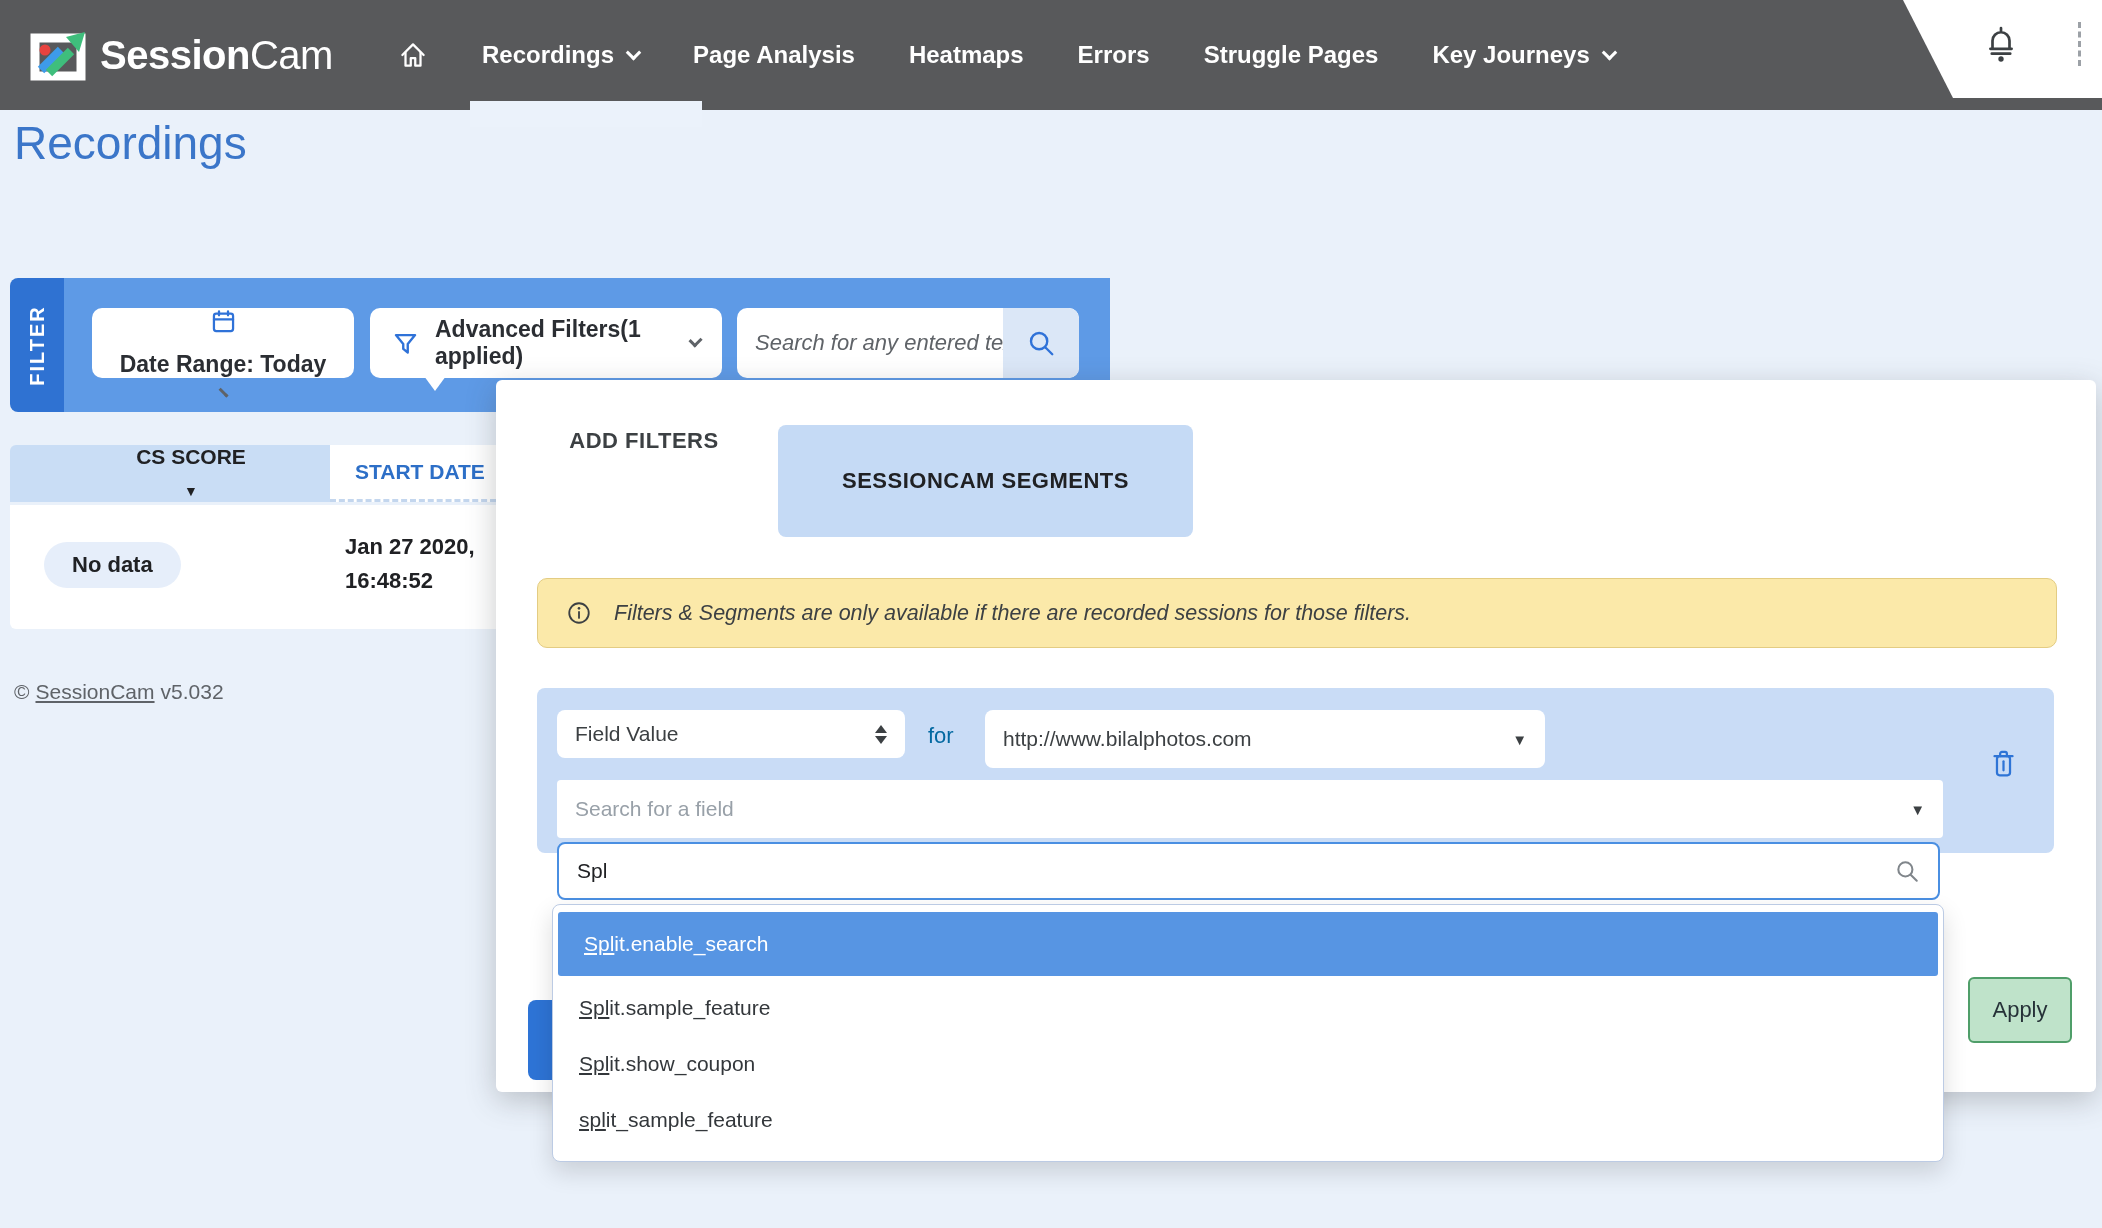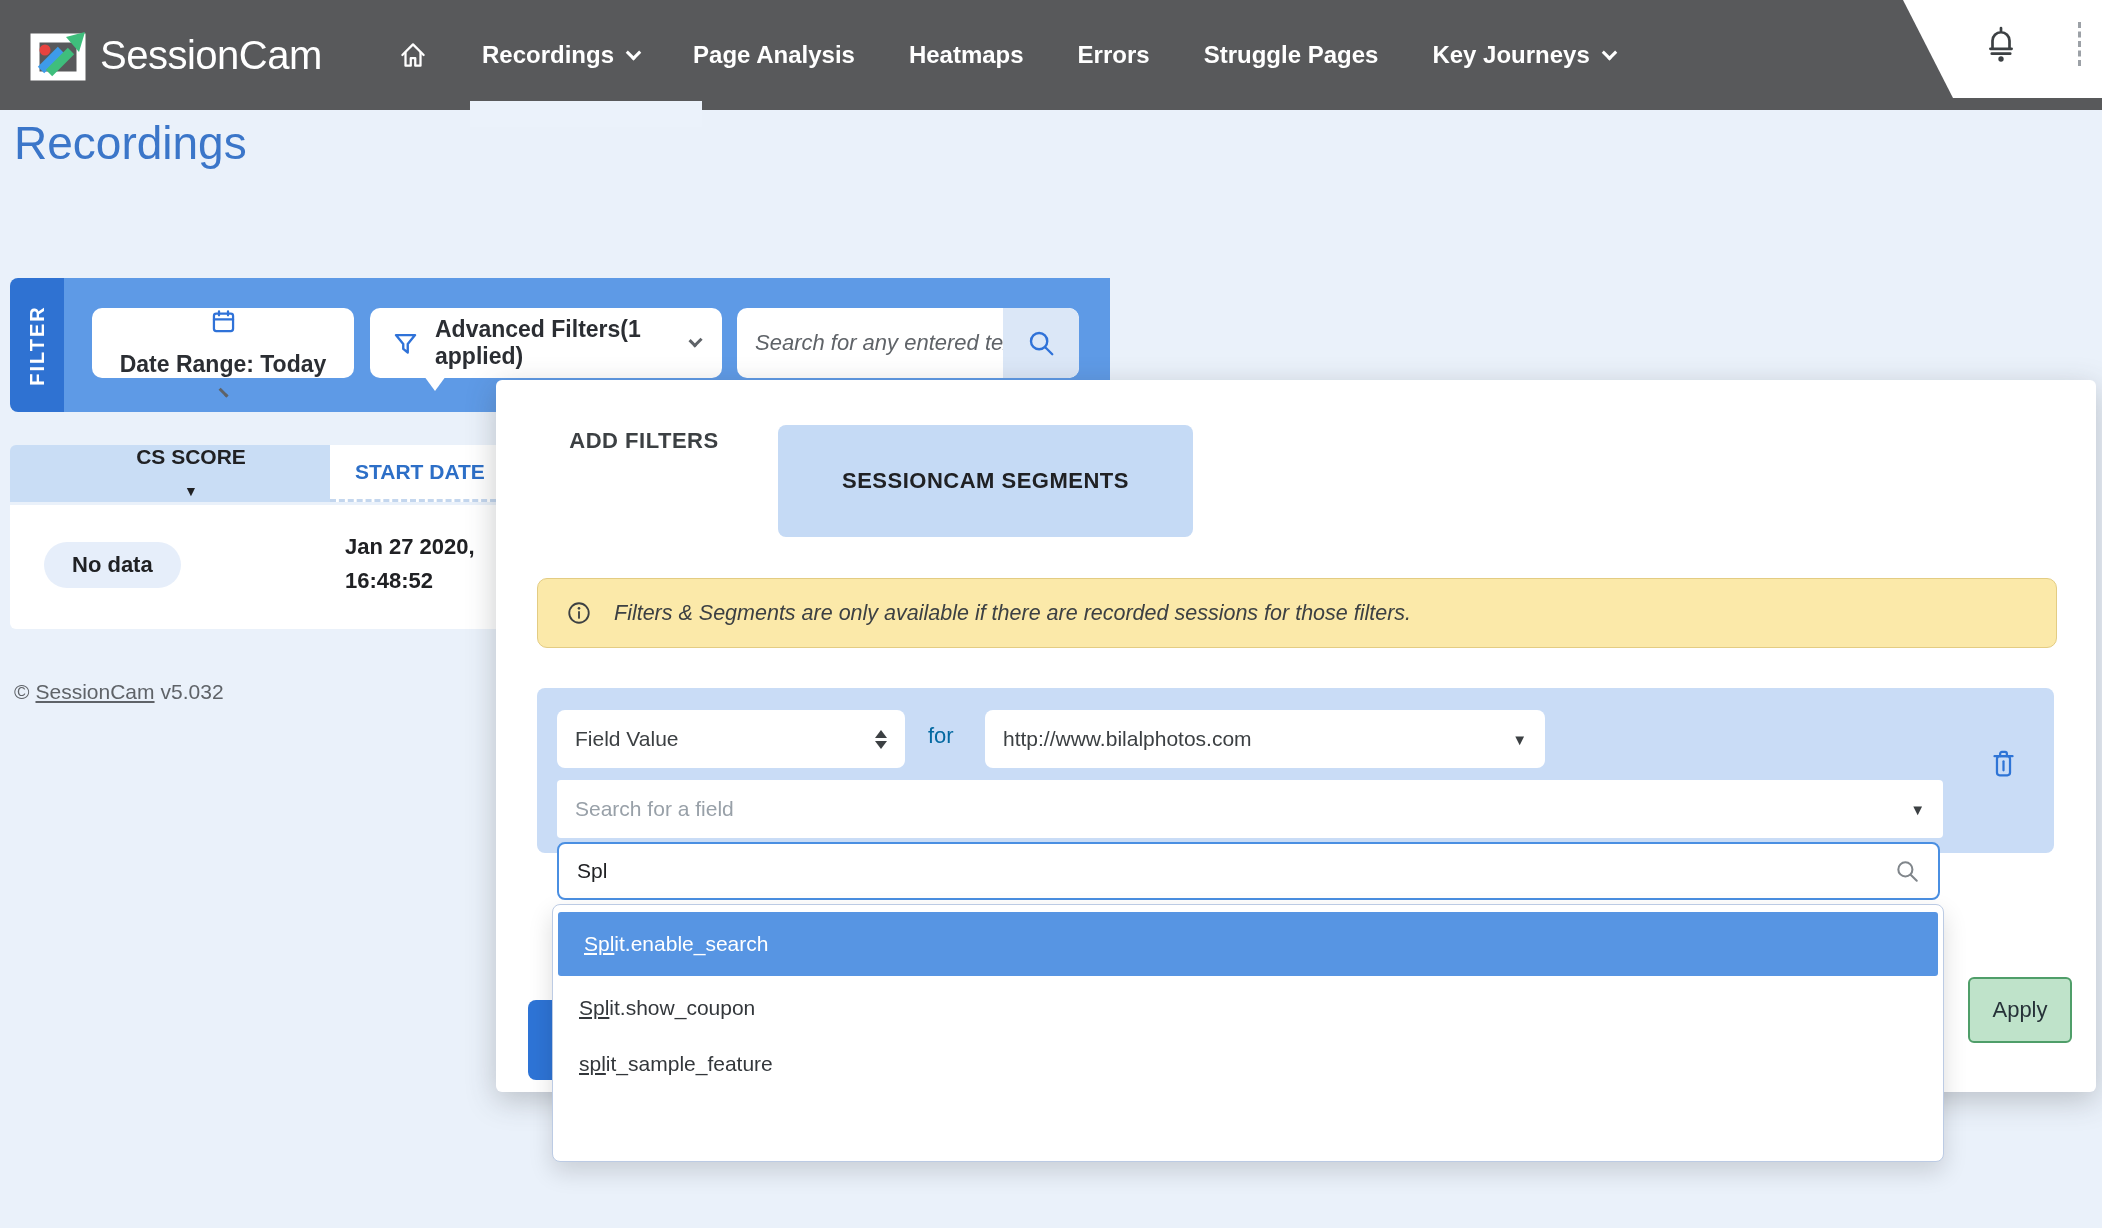--- a/index.html
+++ b/index.html
@@ -12,21 +12,21 @@
     color:#202124;
   }
   .abs { position:absolute; }
 
   
   .navbar { left:0; top:0; width:2102px; height:110px; background:#58595B; z-index:20; }
   .nav-wedge { left:1860px; top:0; width:242px; height:98px; background:#fff;
     clip-path:polygon(43px 0, 242px 0, 242px 98px, 93px 98px); }
   .brand { left:28px; top:0; height:110px; display:flex; align-items:center; gap:12px; }
   .brand-text { font-size:40px; color:#fff; letter-spacing:-0.5px; }
-  .brand-text .b { font-weight:400; }
+  .brand-text .b { font-weight:700; }
   .brand-text .l { font-weight:400; }
   .nav-items { left:398px; top:0; height:110px; display:flex; align-items:center; gap:54px; }
   .nav-item { color:#fff; font-size:24px; font-weight:600; display:flex; align-items:center; gap:14px; cursor:pointer; white-space:nowrap; }
   .chev { width:11px; height:11px; border-right:3px solid #fff; border-bottom:3px solid #fff;
     transform:rotate(45deg) translate(-2px,-2px); display:inline-block; }
   .tab-indicator { left:470px; top:101px; width:232px; height:26px; background:#EBF2FB; z-index:21; }
   .bell-wrap { left:1984px; top:24px; z-index:22; cursor:pointer; }
   .nav-dashes { left:2078px; top:22px; height:44px; width:0; border-left:3px dashed #9CA1A7; z-index:22; }
 
   
@@ -79,21 +79,21 @@
   .ptab-seg { position:absolute; left:282px; top:45px; width:415px; height:112px; background:#C5DAF5;
     border-radius:8px; display:flex; align-items:center; justify-content:center; font-size:22px;
     font-weight:700; color:#202124; letter-spacing:.5px; cursor:pointer; }
   .notice { position:absolute; left:41px; top:198px; width:1520px; height:70px; background:#FBE9A9;
     border:1px solid #E3CC83; border-radius:10px; display:flex; align-items:center; gap:22px;
     padding:0 28px; font-size:21.5px; font-style:italic; color:#3C4043; }
   .rule-box { position:absolute; left:41px; top:308px; width:1517px; height:165px; background:#C9DCF6;
     border-radius:8px; }
   .sel { position:absolute; background:#fff; border-radius:8px; display:flex; align-items:center;
     padding:0 18px; font-size:21px; color:#3C4043; cursor:pointer; }
-  .sel-type { left:61px; top:330px; width:348px; height:58px; }
+  .sel-type { left:61px; top:330px; width:348px; height:48px; }
   .sel-site { left:489px; top:330px; width:560px; height:58px; }
   .spacer { flex:1; }
   .updown { display:flex; flex-direction:column; gap:3px; }
   .updown i { display:block; width:0; height:0; border-left:6px solid transparent; border-right:6px solid transparent; }
   .updown .u { border-bottom:8px solid #3C4043; }
   .updown .d { border-top:8px solid #3C4043; }
   .caret { font-size:15px; color:#3C4043; }
   .for-label { position:absolute; left:432px; top:343px; font-size:22px; font-weight:500; color:#0369a1; }
   .trash-btn { position:absolute; left:1494px; top:368px; cursor:pointer; }
   .field-combo { position:absolute; left:61px; top:400px; width:1386px; height:58px; background:#fff;
@@ -297,20 +297,23 @@
     </span>
   </div>
 
   <div class="hidden-btn"></div>
 
   <div class="opts">
     <div class="opt selected">
       <span><span class="u">Spl</span><span>it.enable_search</span></span>
     </div>
     <div class="opt">
+      <span><span class="u">Spl</span><span>it.sample_feature</span></span>
+    </div>
+    <div class="opt">
       <span><span class="u">Spl</span><span>it.show_coupon</span></span>
     </div>
     <div class="opt">
       <span><span class="u">spl</span><span>it_sample_feature</span></span>
     </div>
   </div>
 
   <div class="apply-btn">
     <span>Apply</span>
   </div>

